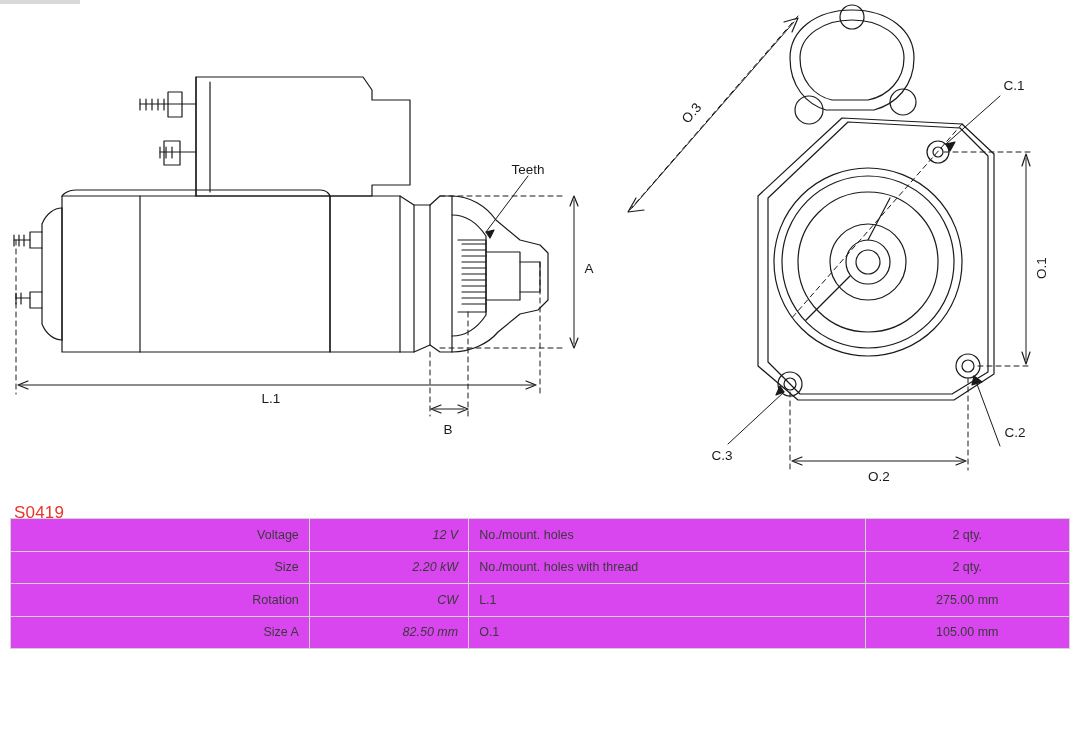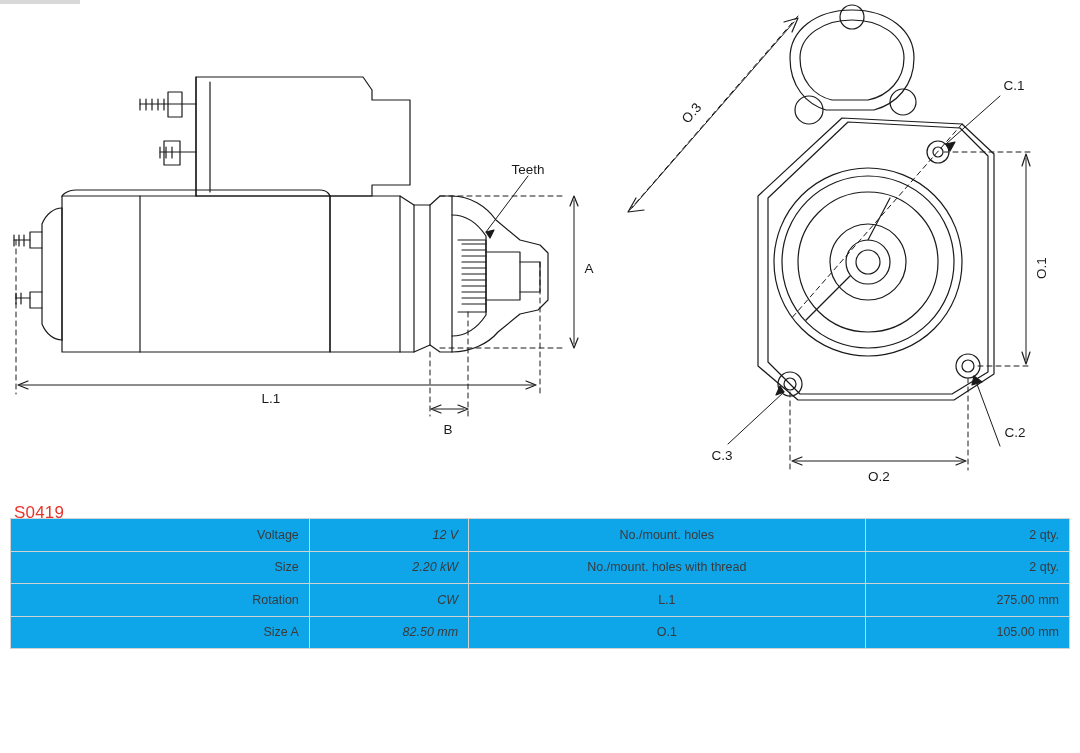--- a/index.html
+++ b/index.html
@@ -41,27 +41,27 @@
     top: 518px;
     width: 1060px;
     border-collapse: collapse;
     font-size: 12.5px;
     color: #333;
   }
   table.spec td {
     border: 1px solid #d2d2d2;
     height: 32.5px;
     padding: 0 10px;
-    background: #0ea5e9;
+    background: #d946ef;
     white-space: nowrap;
   }
   td.lbl  { text-align: right; width: 285px; color: #3a3a3a; }
   td.val  { text-align: right; width: 152px; color: #3a3a3a; font-style: italic; }
-  td.lbl2 { text-align: center; width: 378px; color: #3a3a3a; }
-  td.val2 { text-align: right; width: 195px; color: #3a3a3a; }
+  td.lbl2 { text-align: left; width: 378px; color: #3a3a3a; }
+  td.val2 { text-align: center; width: 195px; color: #3a3a3a; }
   td.blank-cell { background: #ffffff; border: 1px solid #d2d2d2; }
   .top-strip {
     position: absolute;
     left: 0; top: 0;
     width: 80px; height: 4px;
     background: #d8d8d8;
   }
 </style>
 </head>
 <body>

